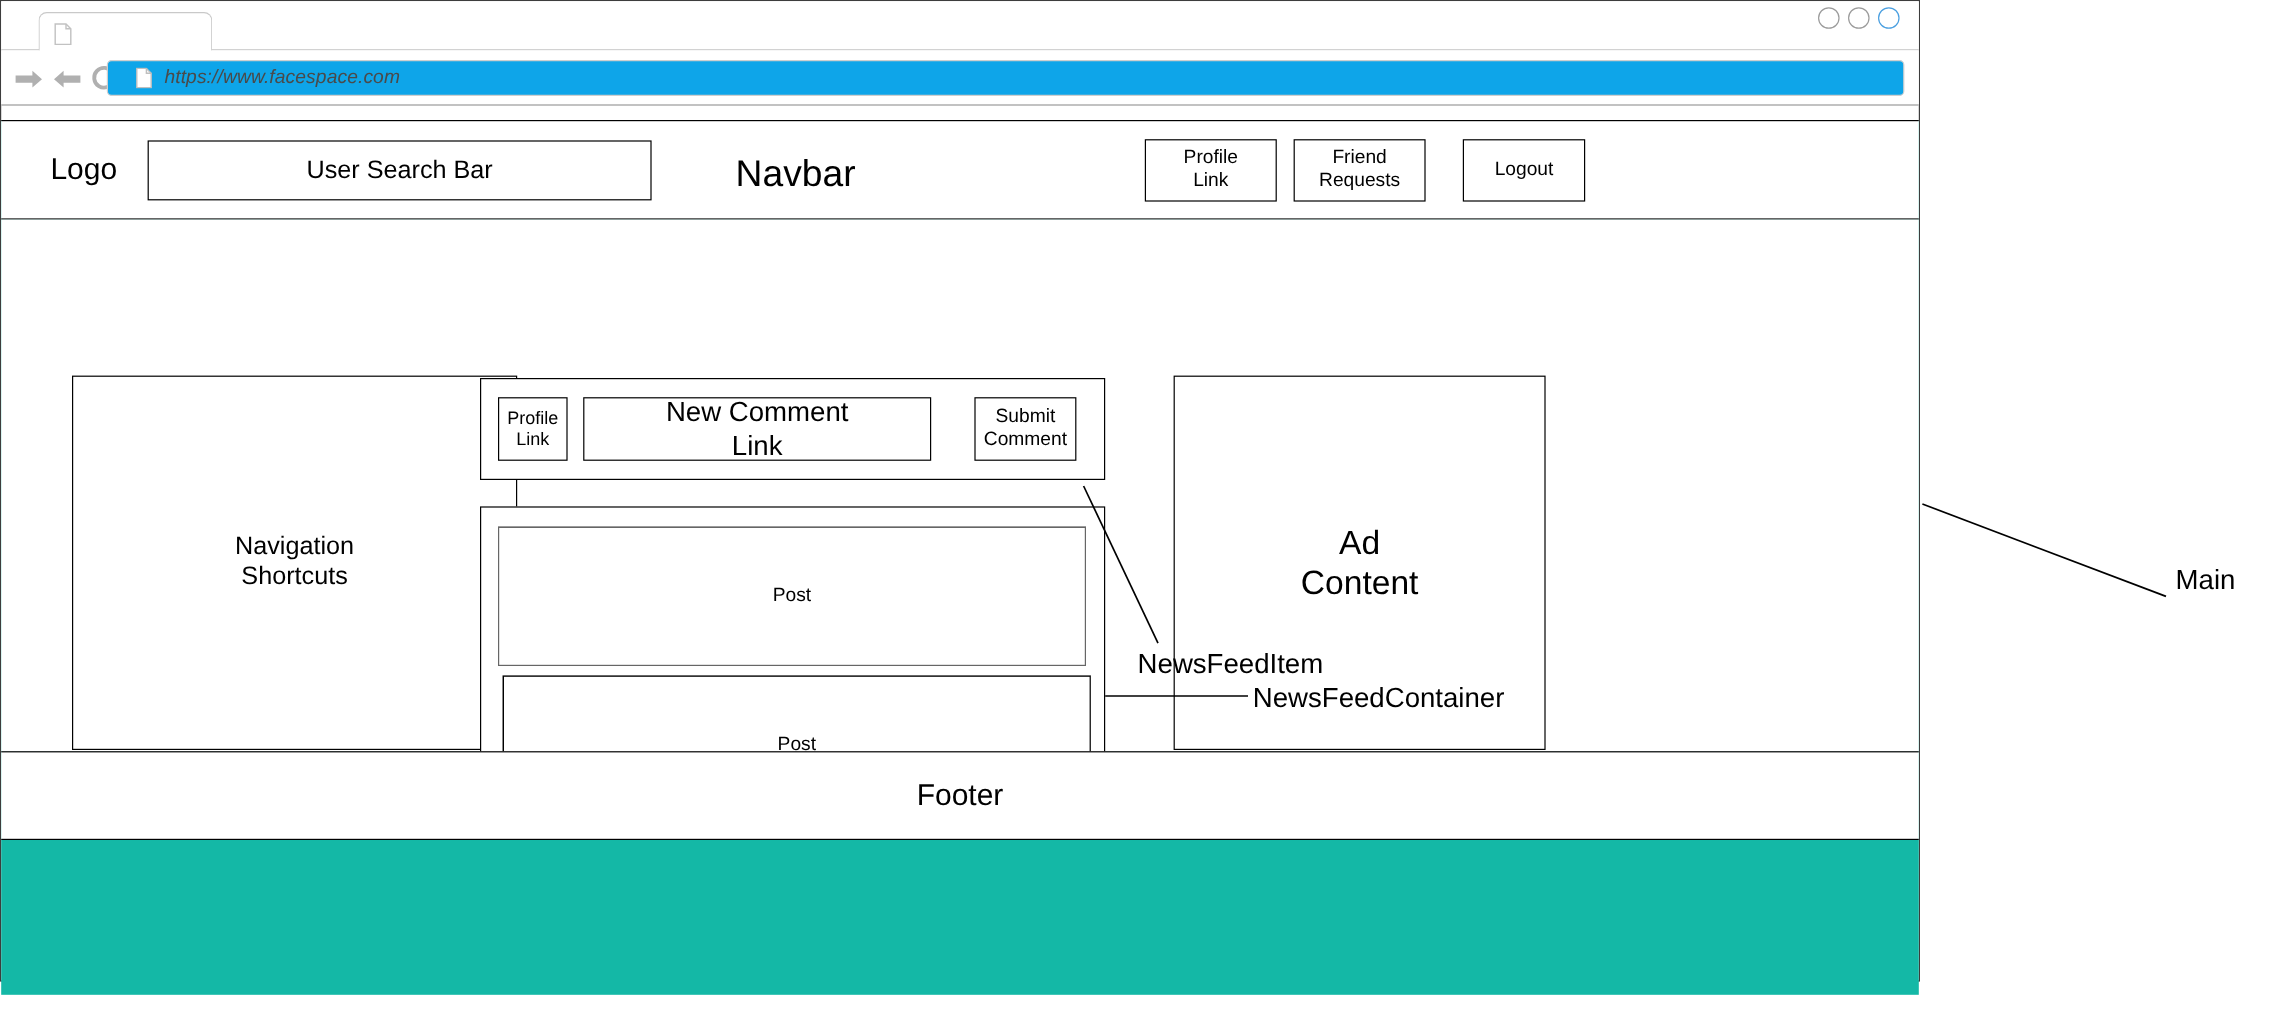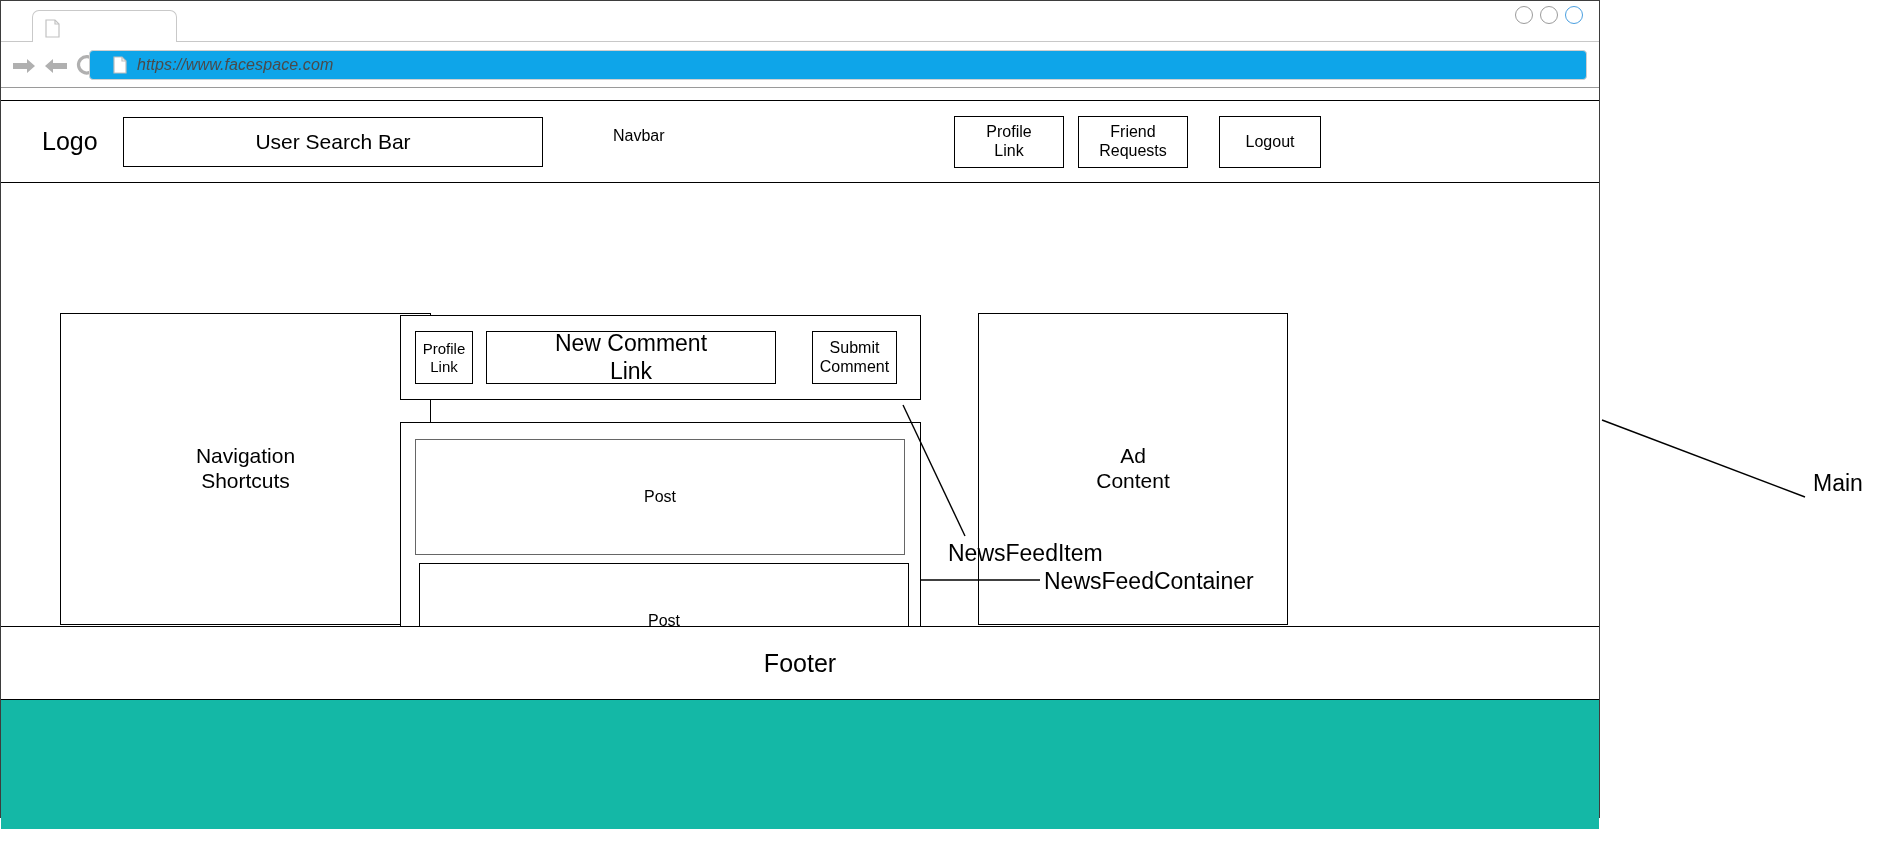--- a/index.html
+++ b/index.html
@@ -165,21 +165,21 @@
     font-size: 25px;
   }
   .search-bar {
     left: 122px; top: 16px; width: 420px; height: 50px;
     font-size: 21px;
   }
   .navbar-title {
     position: absolute;
     left: 612px;
     top: 26px;
-    font-size: 16px;
+    font-size: 31px;
   }
   .nav-btn { font-size: 16px; }
   .nav-btn-profile  { left: 953px;  top: 15px; width: 110px; height: 52px; }
   .nav-btn-friend   { left: 1077px; top: 15px; width: 110px; height: 52px; }
   .nav-btn-logout   { left: 1218px; top: 15px; width: 102px; height: 52px; }
 
   
   .main-band {
     position: absolute;
     left: 0px;
@@ -209,21 +209,21 @@
     left: 399px; top: 239px; width: 521px; height: 272px;
   }
 
   .nfi-1 { left: 414px; top: 256px; width: 490px; height: 116px; }
 
   .nfi-2 { left: 418px; top: 380px; width: 490px; height: 116px; }
 
   
   .ad-content {
     left: 977px; top: 130px; width: 310px; height: 312px;
-    font-size: 21px;
+    font-size: 28px;
   }
 
   
   .footer-band {
     position: absolute;
     left: 0px;
     top: 526px;
     width: 1598px;
     height: 74px;
     border-top: 1.6px solid #000000;

